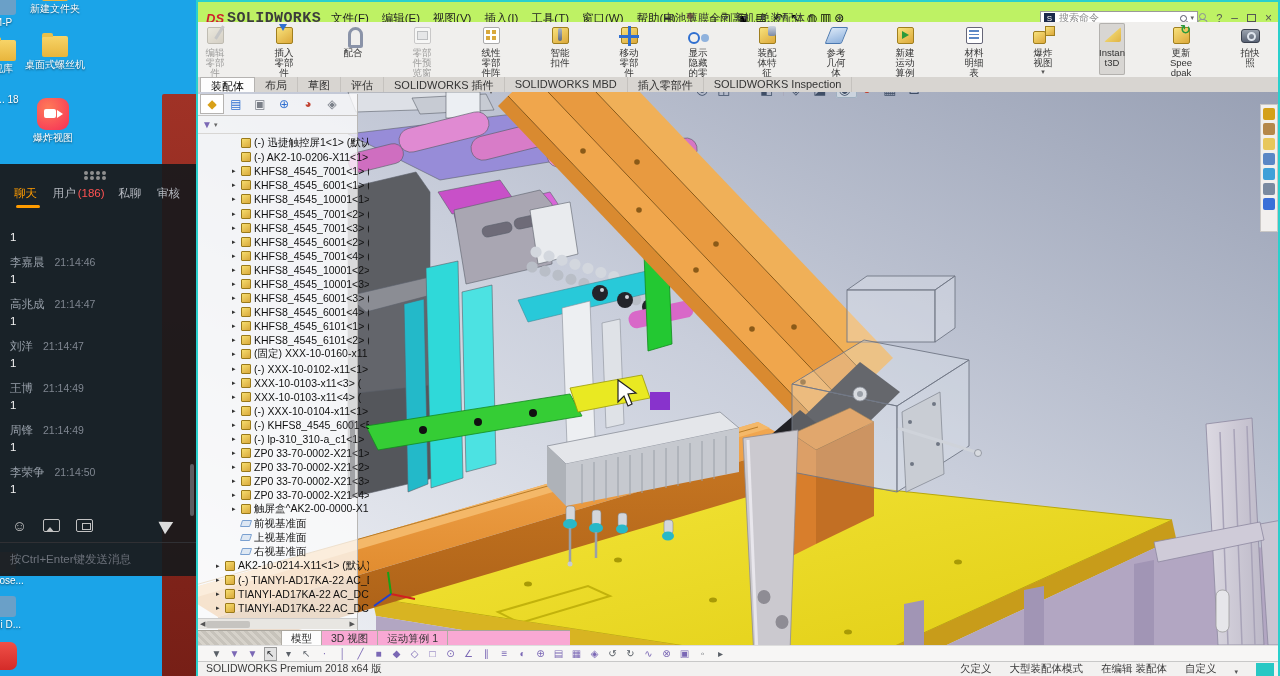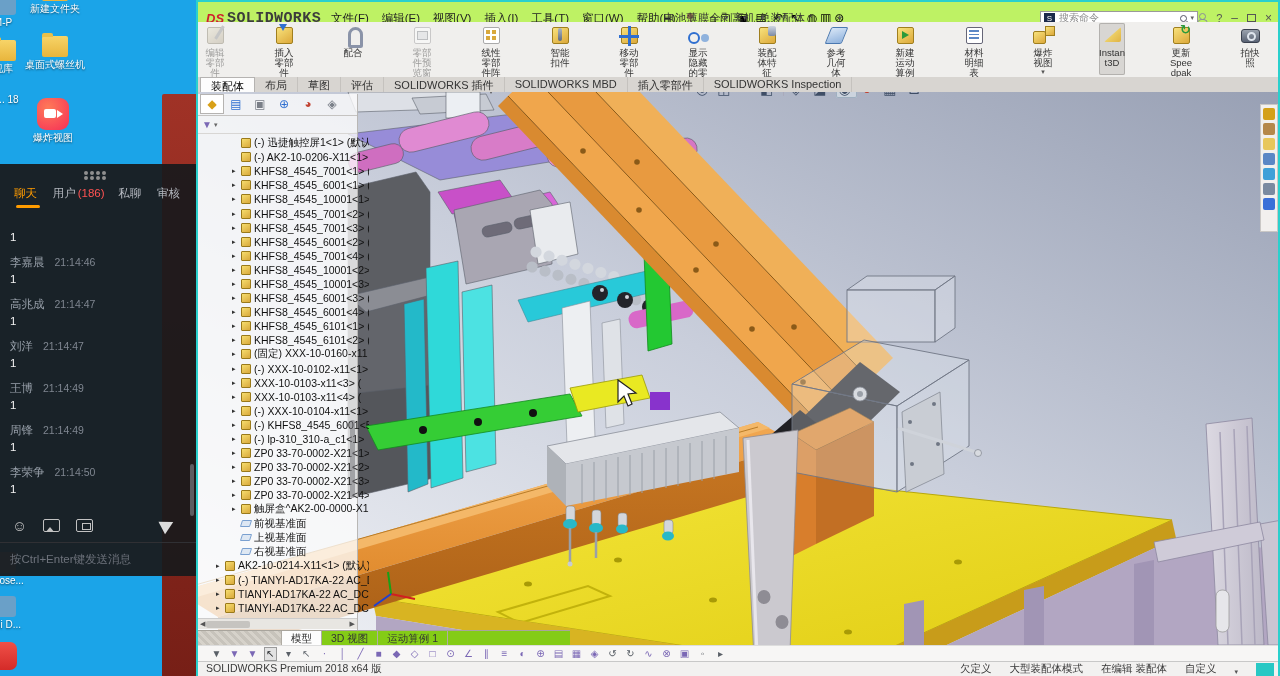--- a/index.html
+++ b/index.html
@@ -169,21 +169,21 @@
   .ti{width:10px;height:10px;flex:0 0 auto;margin-right:3px;background:linear-gradient(145deg,#f6dd6e,#d9a93c);border:1px solid #9a7a1a;border-radius:1px;}
   .ti.p{background:rgba(190,210,235,.45);border:1px solid #7aa0d0;transform:skewX(-18deg);height:7px;}
   .tlabel{font-size:10.5px;color:#111;overflow:hidden;}
   .vscroll{position:absolute;right:0;top:44px;width:9px;height:478px;}
   .vup{position:absolute;top:0;left:1px;font-size:7px;color:#555;}
   .vthumb{position:absolute;top:282px;left:2px;width:5px;height:78px;background:rgba(110,110,115,.5);border-radius:2px;}
   .hscroll{position:absolute;left:0;top:524px;width:100%;height:11px;background:#e8e6e2;border-top:1px solid #ccc;display:flex;align-items:center;justify-content:space-between;padding:0 2px;font-size:7px;color:#555;}
   .hthumb{position:absolute;left:8px;top:2px;width:44px;height:7px;background:#c6c4c0;border-radius:2px;}
 
   
-  .mtabs{position:absolute;left:2px;top:630px;width:372px;height:15px;background:#84cc16;border-top:1px solid #a8a49c;display:flex;align-items:stretch;z-index:6;font-size:10.5px;color:#333;}
+  .mtabs{position:absolute;left:2px;top:630px;width:372px;height:15px;background:#f9a8d4;border-top:1px solid #a8a49c;display:flex;align-items:stretch;z-index:6;font-size:10.5px;color:#333;}
   .mhatch{width:84px;background:repeating-linear-gradient(45deg,#c7c3bb 0 3px,#d6d2ca 3px 6px);border-right:1px solid #b0aca4;}
   .mtab{padding:1px 9px 0;border-right:1px solid #b0aca4;white-space:nowrap;}
   .mtab.active{background:#fdfdfd;}
 
   
   .btbar{position:absolute;left:2px;top:645px;right:2px;height:16px;background:#f7f6f5;border-top:1px solid #ddd;display:flex;align-items:center;gap:5px;padding-left:12px;z-index:6;}
   .bt-i{font-size:10px;line-height:12px;width:13px;text-align:center;flex:0 0 auto;}
   .cp{color:#7b68b5;}.cg{color:#5a6067;}
   .ck{color:#16191d;border:1px solid #9a9a9a;background:#e2e2e2;}
 

